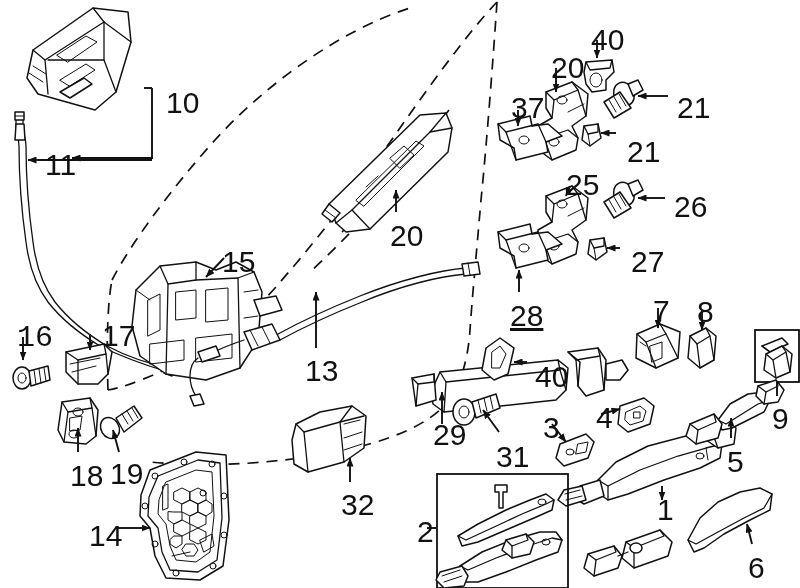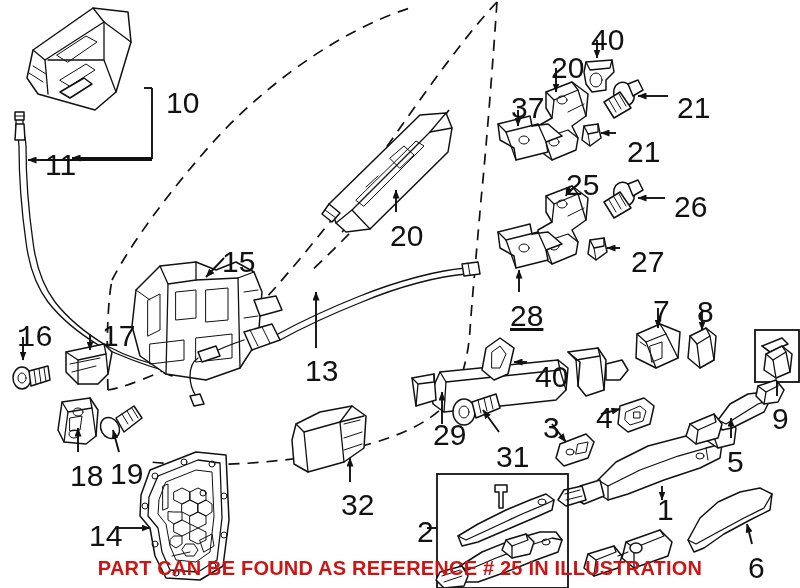--- a/index.html
+++ b/index.html
@@ -538,15 +538,14 @@
       <div class="callout" style="left: 566px; top: 170px;">25</div>
       <div class="callout" style="left: 674px; top: 192px;">26</div>
       <div class="callout" style="left: 631px; top: 247px; text-align: right;">27</div>
       <div class="callout" style="left: 510px; top: 301px; text-decoration: underline;">28</div>
       <div class="callout" style="left: 433px; top: 420px;">29</div>
       <div class="callout" style="left: 535px; top: 362px;">40</div>
       <div class="callout" style="left: 496px; top: 442px;">31</div>
       <div class="callout" style="left: 341px; top: 490px;">32</div>
     </div>
 
-  <div class="watermark" style="color: rgb(204, 20, 20);">PART CAN BE FOUND AS REFERENCE # 25 IN ILLUSTRATION</div>
 
 </div>
 
 </body></html>

